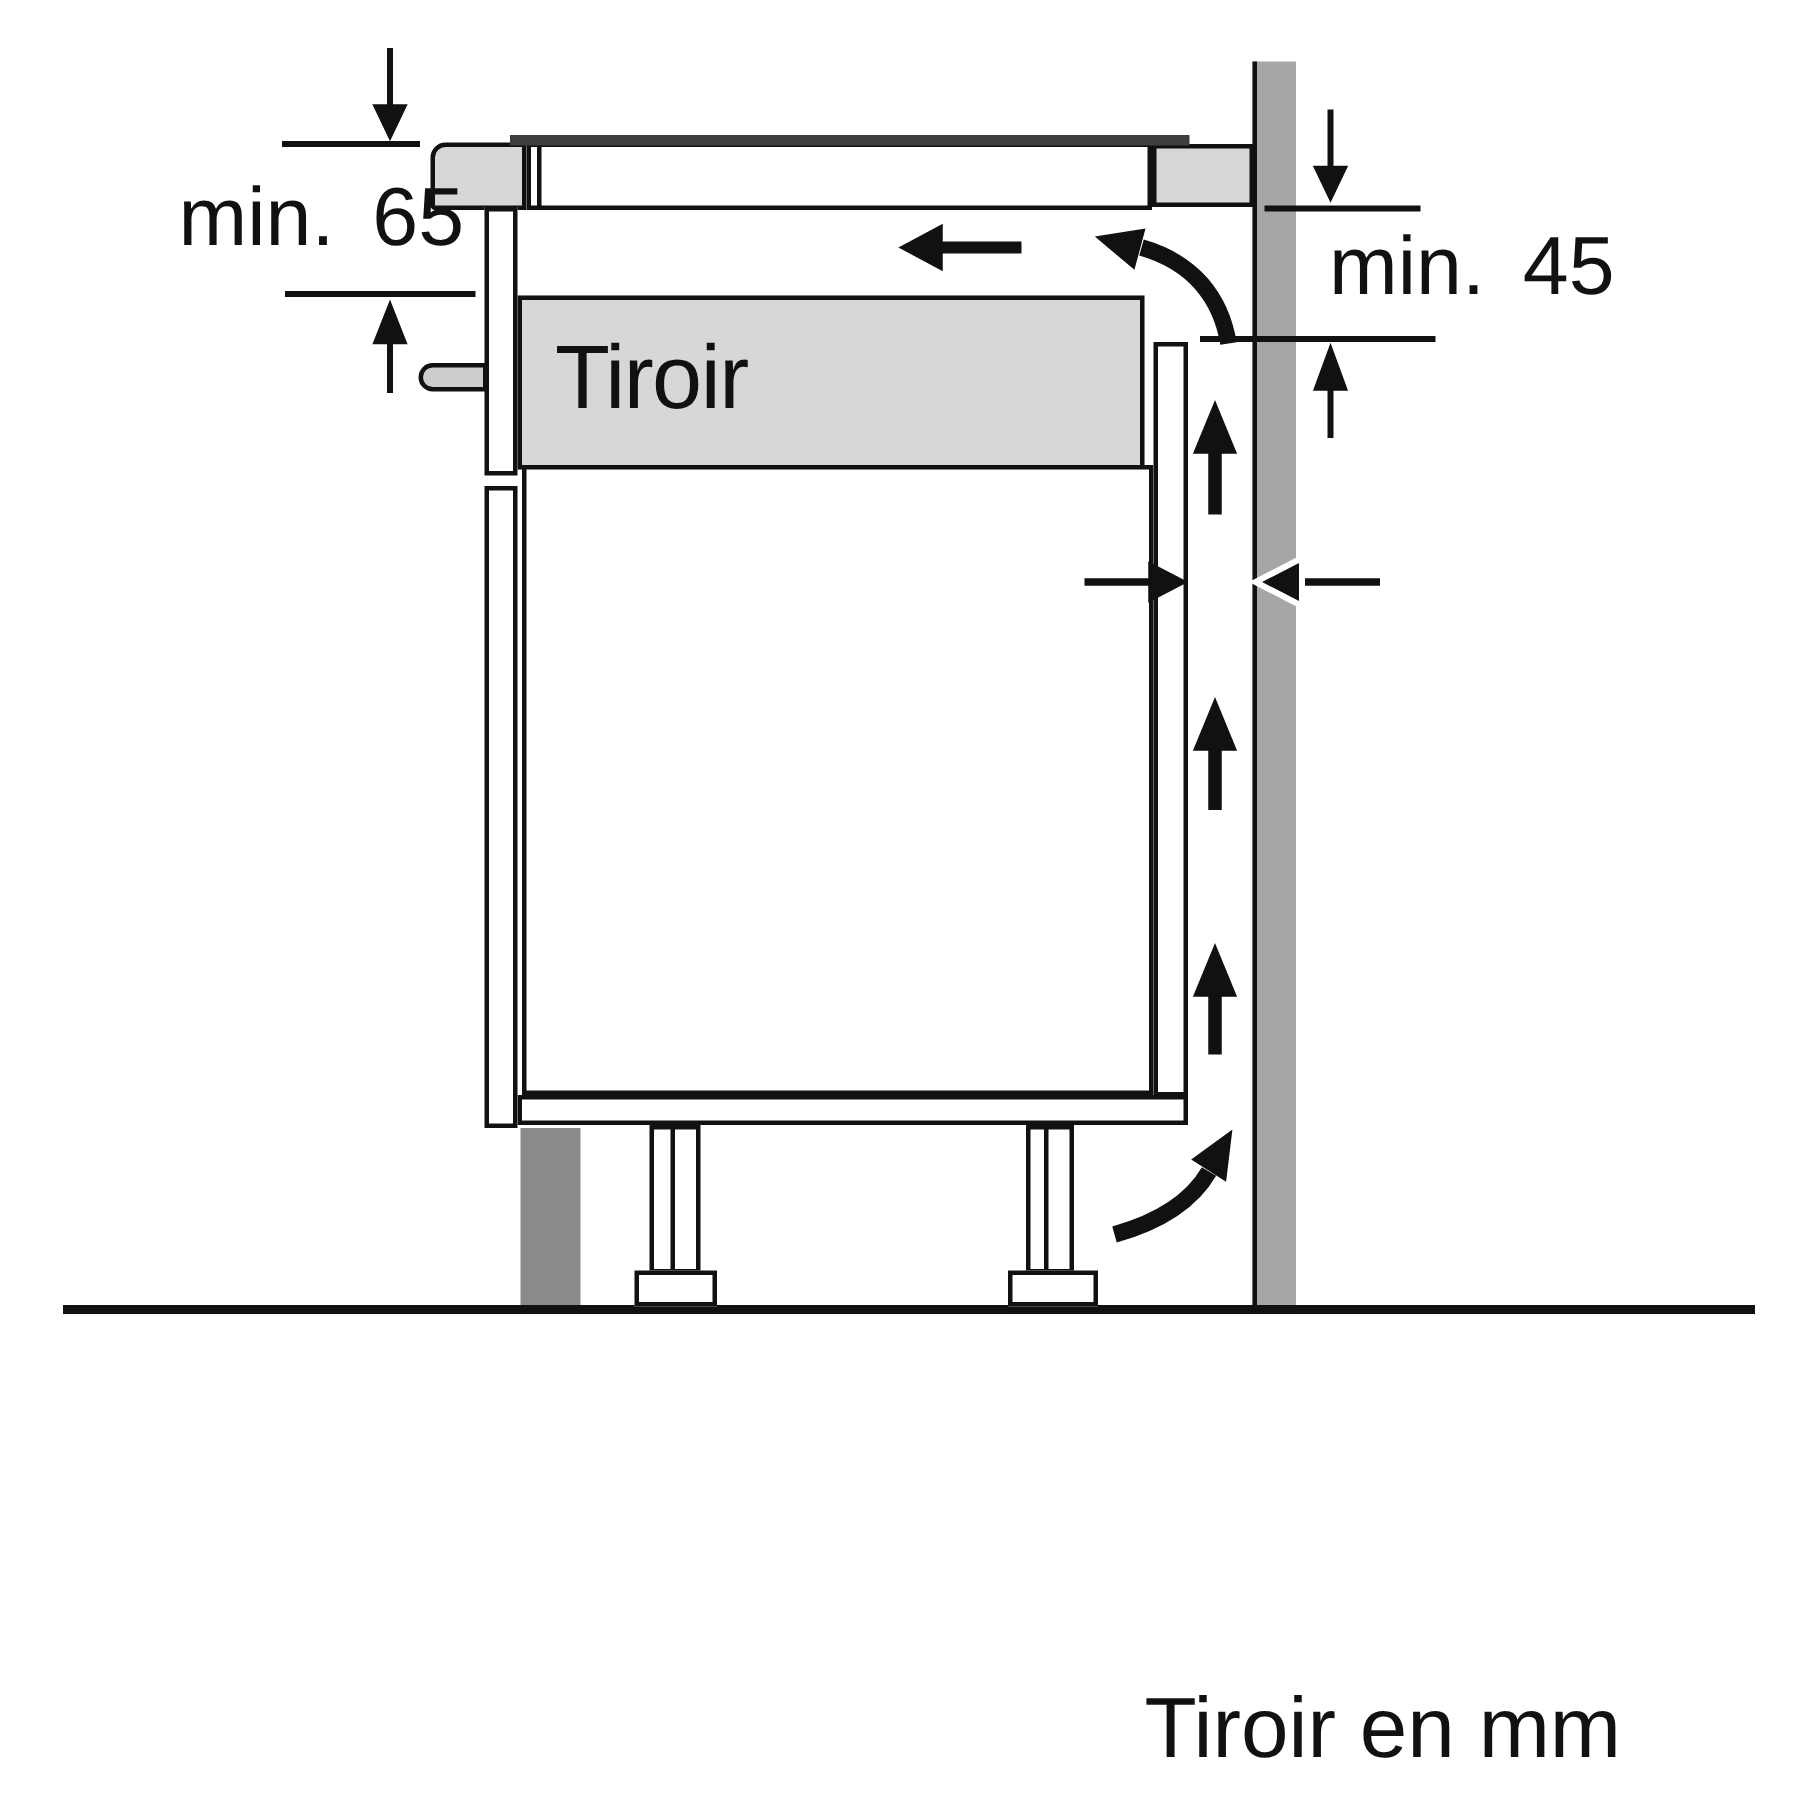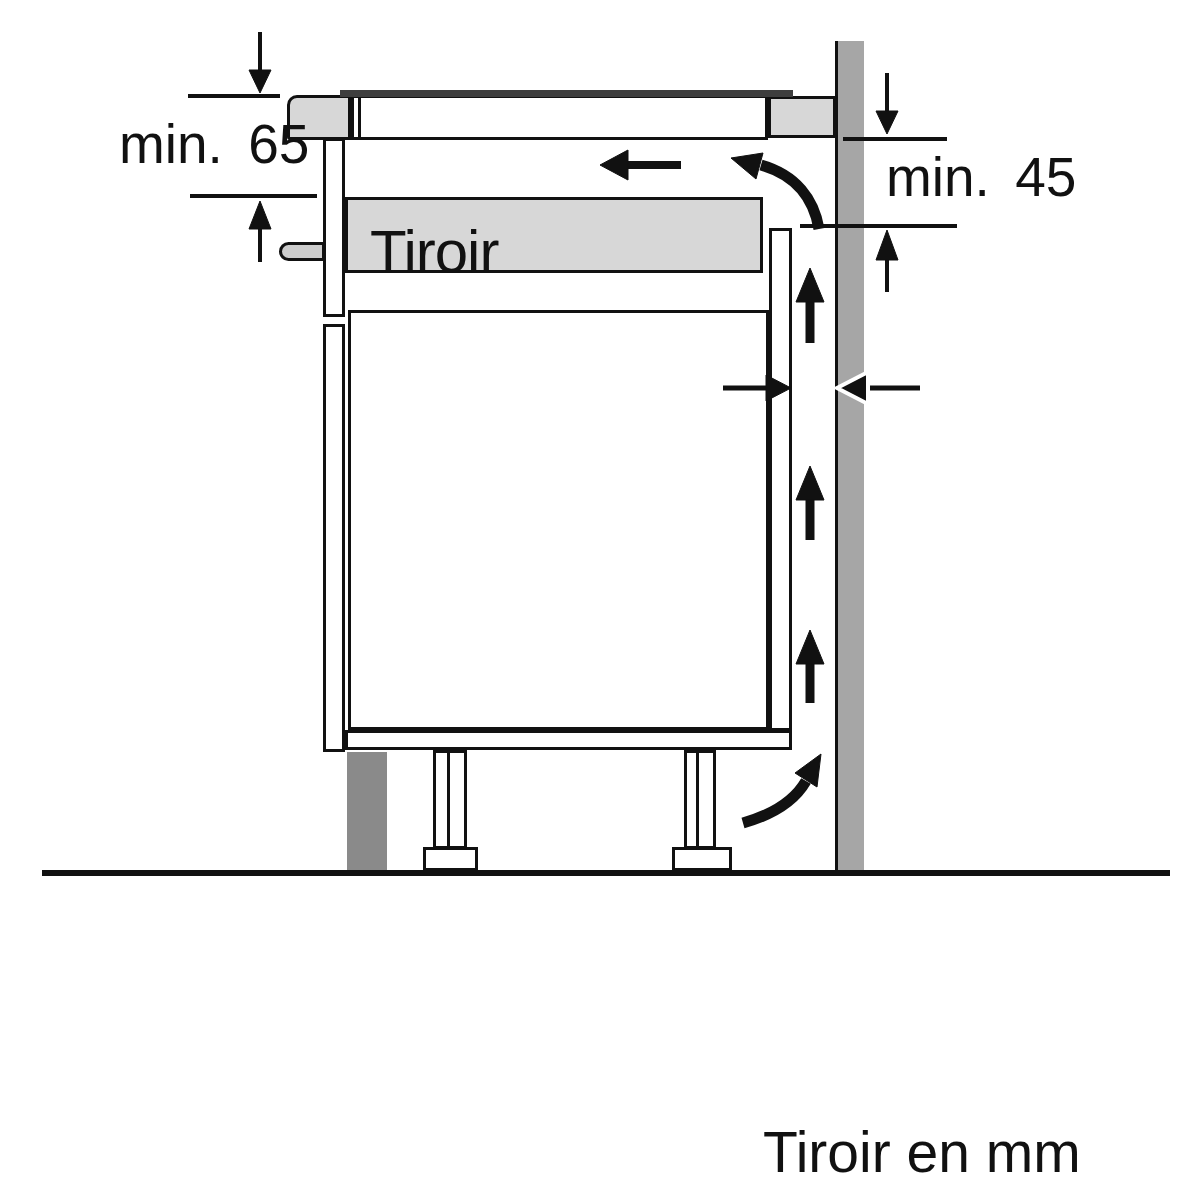--- a/index.html
+++ b/index.html
@@ -24,21 +24,21 @@
   
   .glass{left:340px;top:90px;width:453px;height:7px;background:var(--glass_dark);}
   .cap{left:287px;top:95px;width:64px;height:45px;background:var(--surface_gray);border:3px solid var(--ink);border-radius:10px 0 0 3px;}
   .hob-body{left:351px;top:95px;width:417px;height:45px;background:#fff;border:3px solid var(--ink);}
   .hob-seam{left:358px;top:97px;width:3px;height:41px;background:var(--ink);}
   .worktop-right{left:768px;top:96px;width:68px;height:42px;background:var(--surface_gray);border:3px solid var(--ink);}
   
   .panel-up{left:323px;top:138px;width:22px;height:179px;background:#fff;border:3px solid var(--ink);}
   .panel-low{left:323px;top:324px;width:22px;height:428px;background:#fff;border:3px solid var(--ink);}
   .handle{left:279px;top:242px;width:46px;height:19px;background:var(--handle_gray);border:3px solid var(--ink);border-radius:10px 0 0 10px;}
-  .tiroir{left:345px;top:197px;width:418px;height:76px;background:var(--surface_gray);border:3px solid var(--ink);}
+  .tiroir{left:345px;top:197px;width:418px;height:116px;background:var(--surface_gray);border:3px solid var(--ink);}
   .tiroir span{position:absolute;left:22px;top:22px;font-size:60px;line-height:1;letter-spacing:-1px;}
   .inner-box{left:348px;top:310px;width:421px;height:420px;background:#fff;border:3px solid var(--ink);}
   .back-panel{left:769px;top:228px;width:23px;height:503px;background:#fff;border:3px solid var(--ink);}
   .bottom-band{left:345px;top:730px;width:447px;height:20px;background:#fff;border:3px solid var(--ink);}
   .plinth{left:347px;top:752px;width:40px;height:118px;background:var(--plinth_gray);}
   .leg1{left:433px;top:750px;width:34px;height:99px;background:#fff;border:3px solid var(--ink);}
   .leg2{left:684px;top:750px;width:32px;height:99px;background:#fff;border:3px solid var(--ink);}
   .leg-line1{left:447px;top:752px;width:3px;height:95px;background:var(--ink);}
   .leg-line2{left:696px;top:752px;width:3px;height:95px;background:var(--ink);}
   .foot1{left:423px;top:847px;width:55px;height:24px;background:#fff;border:3px solid var(--ink);}

